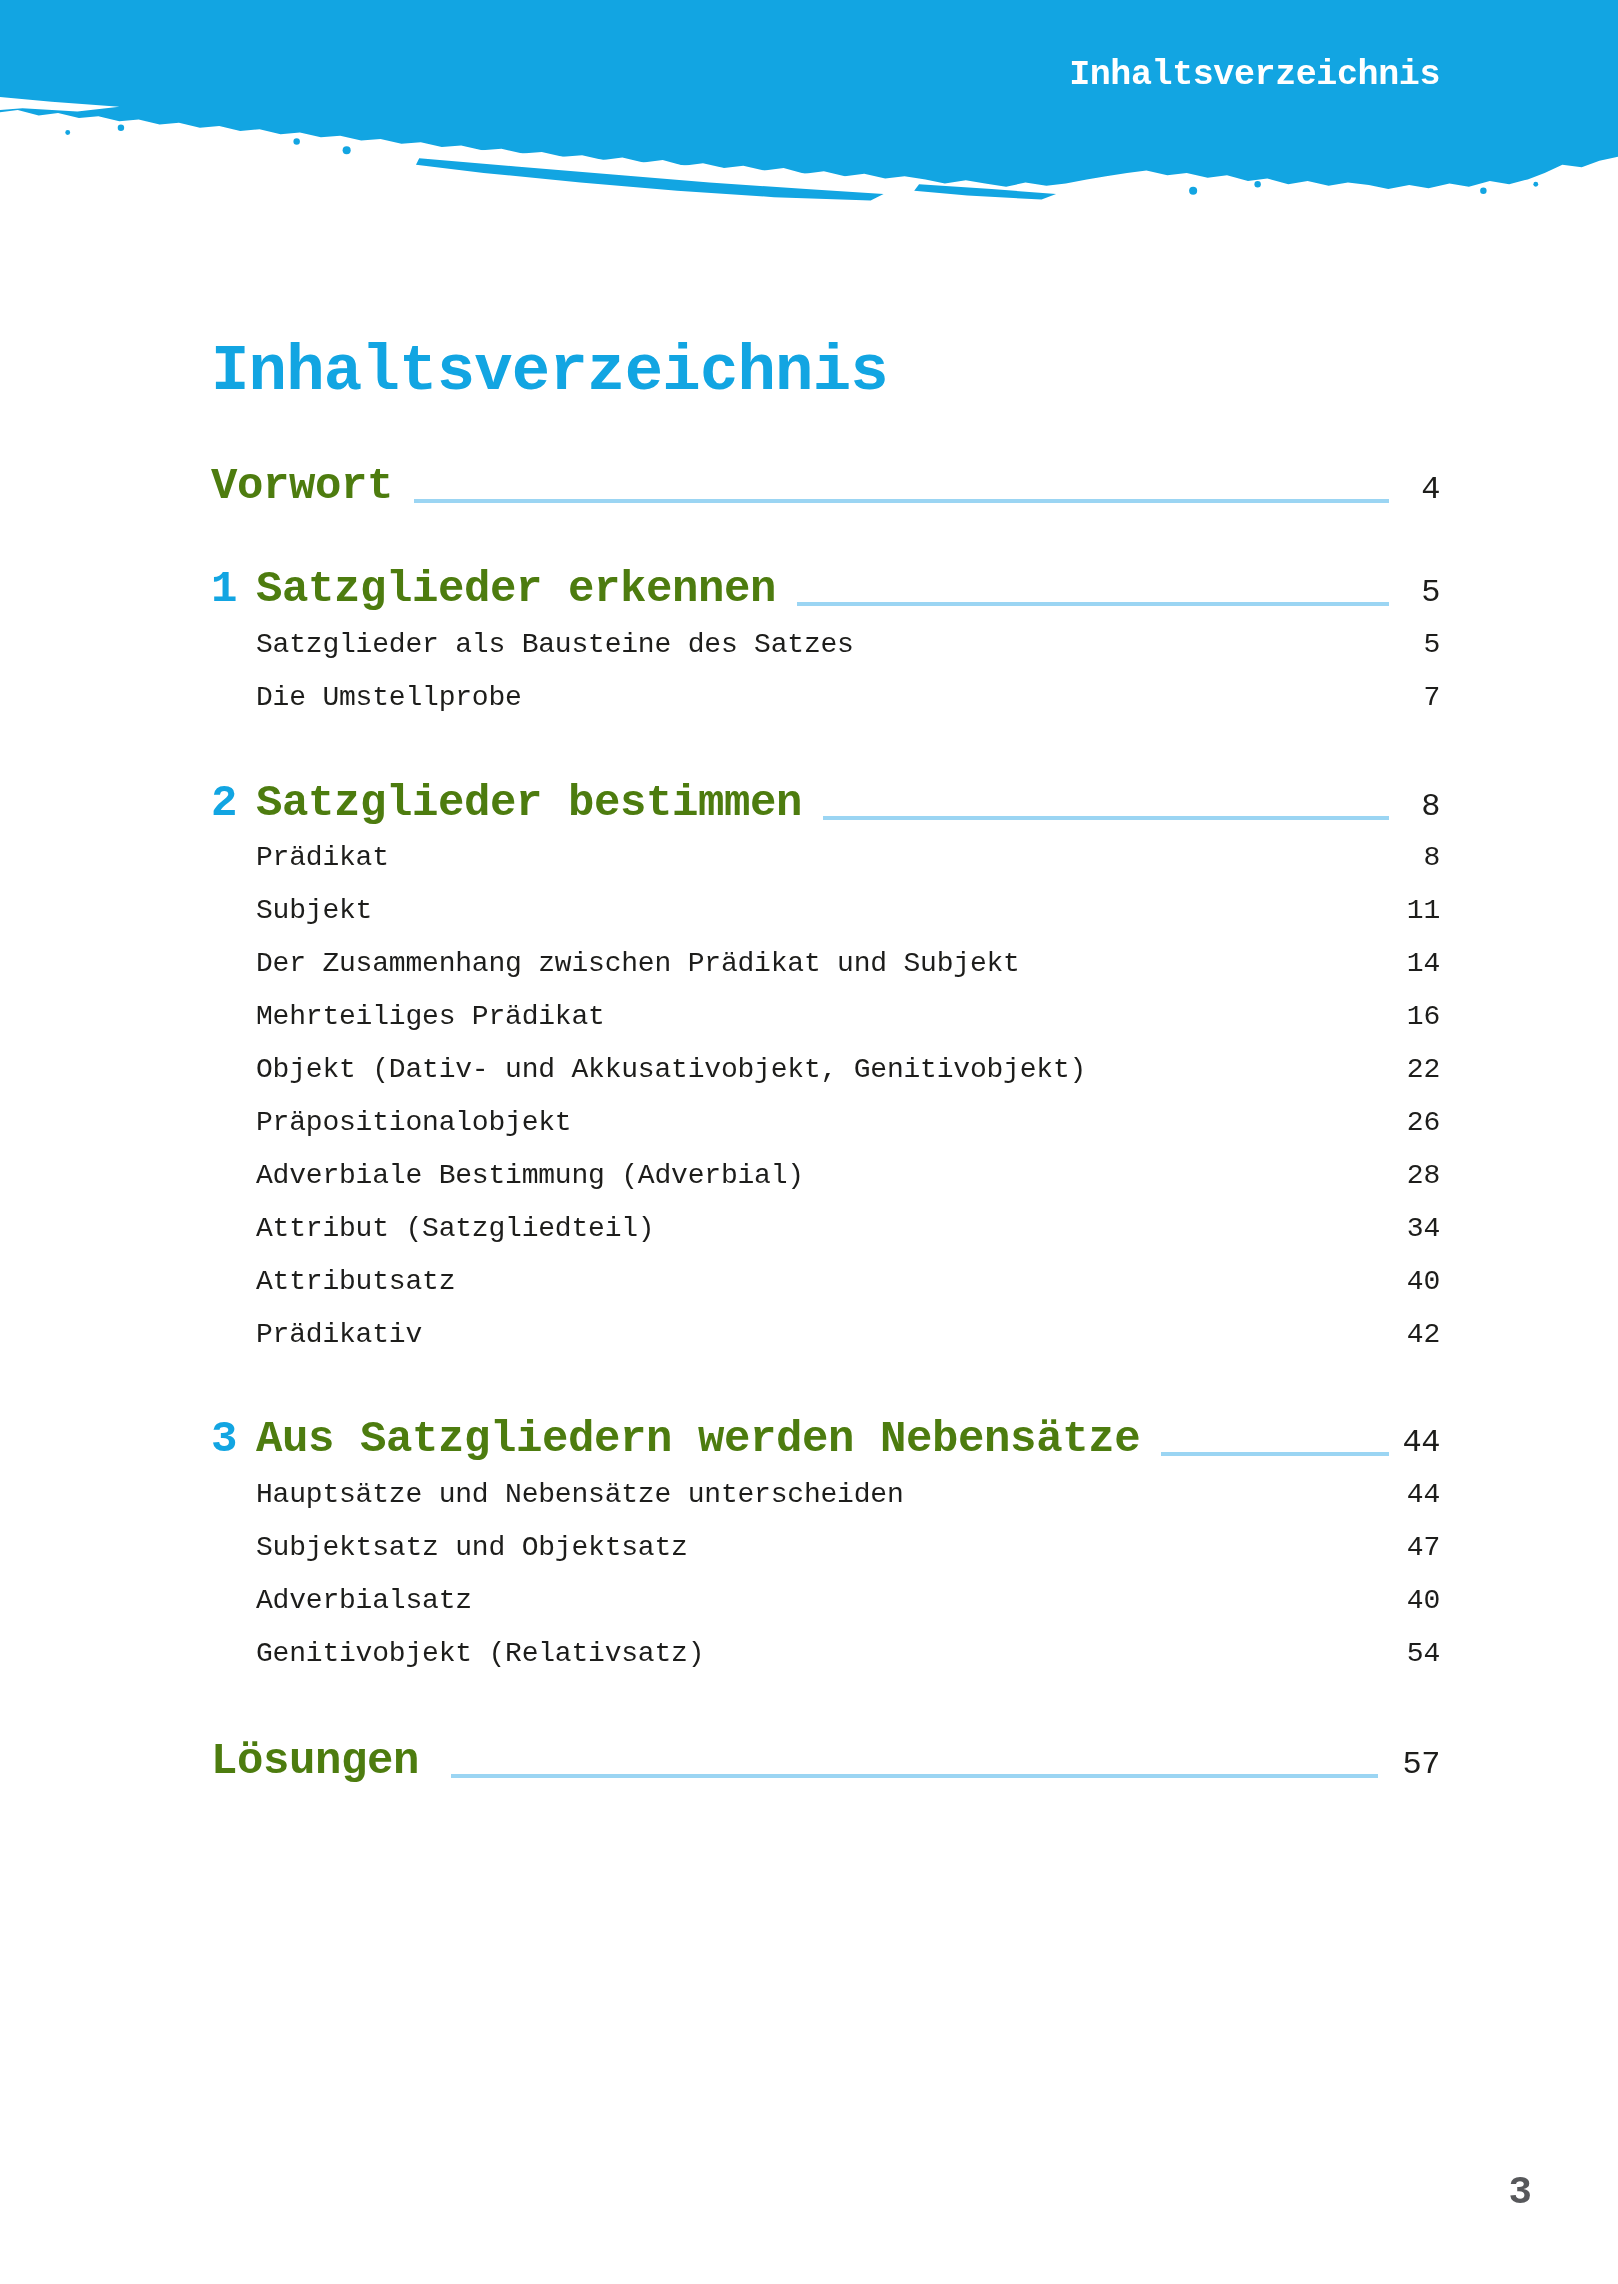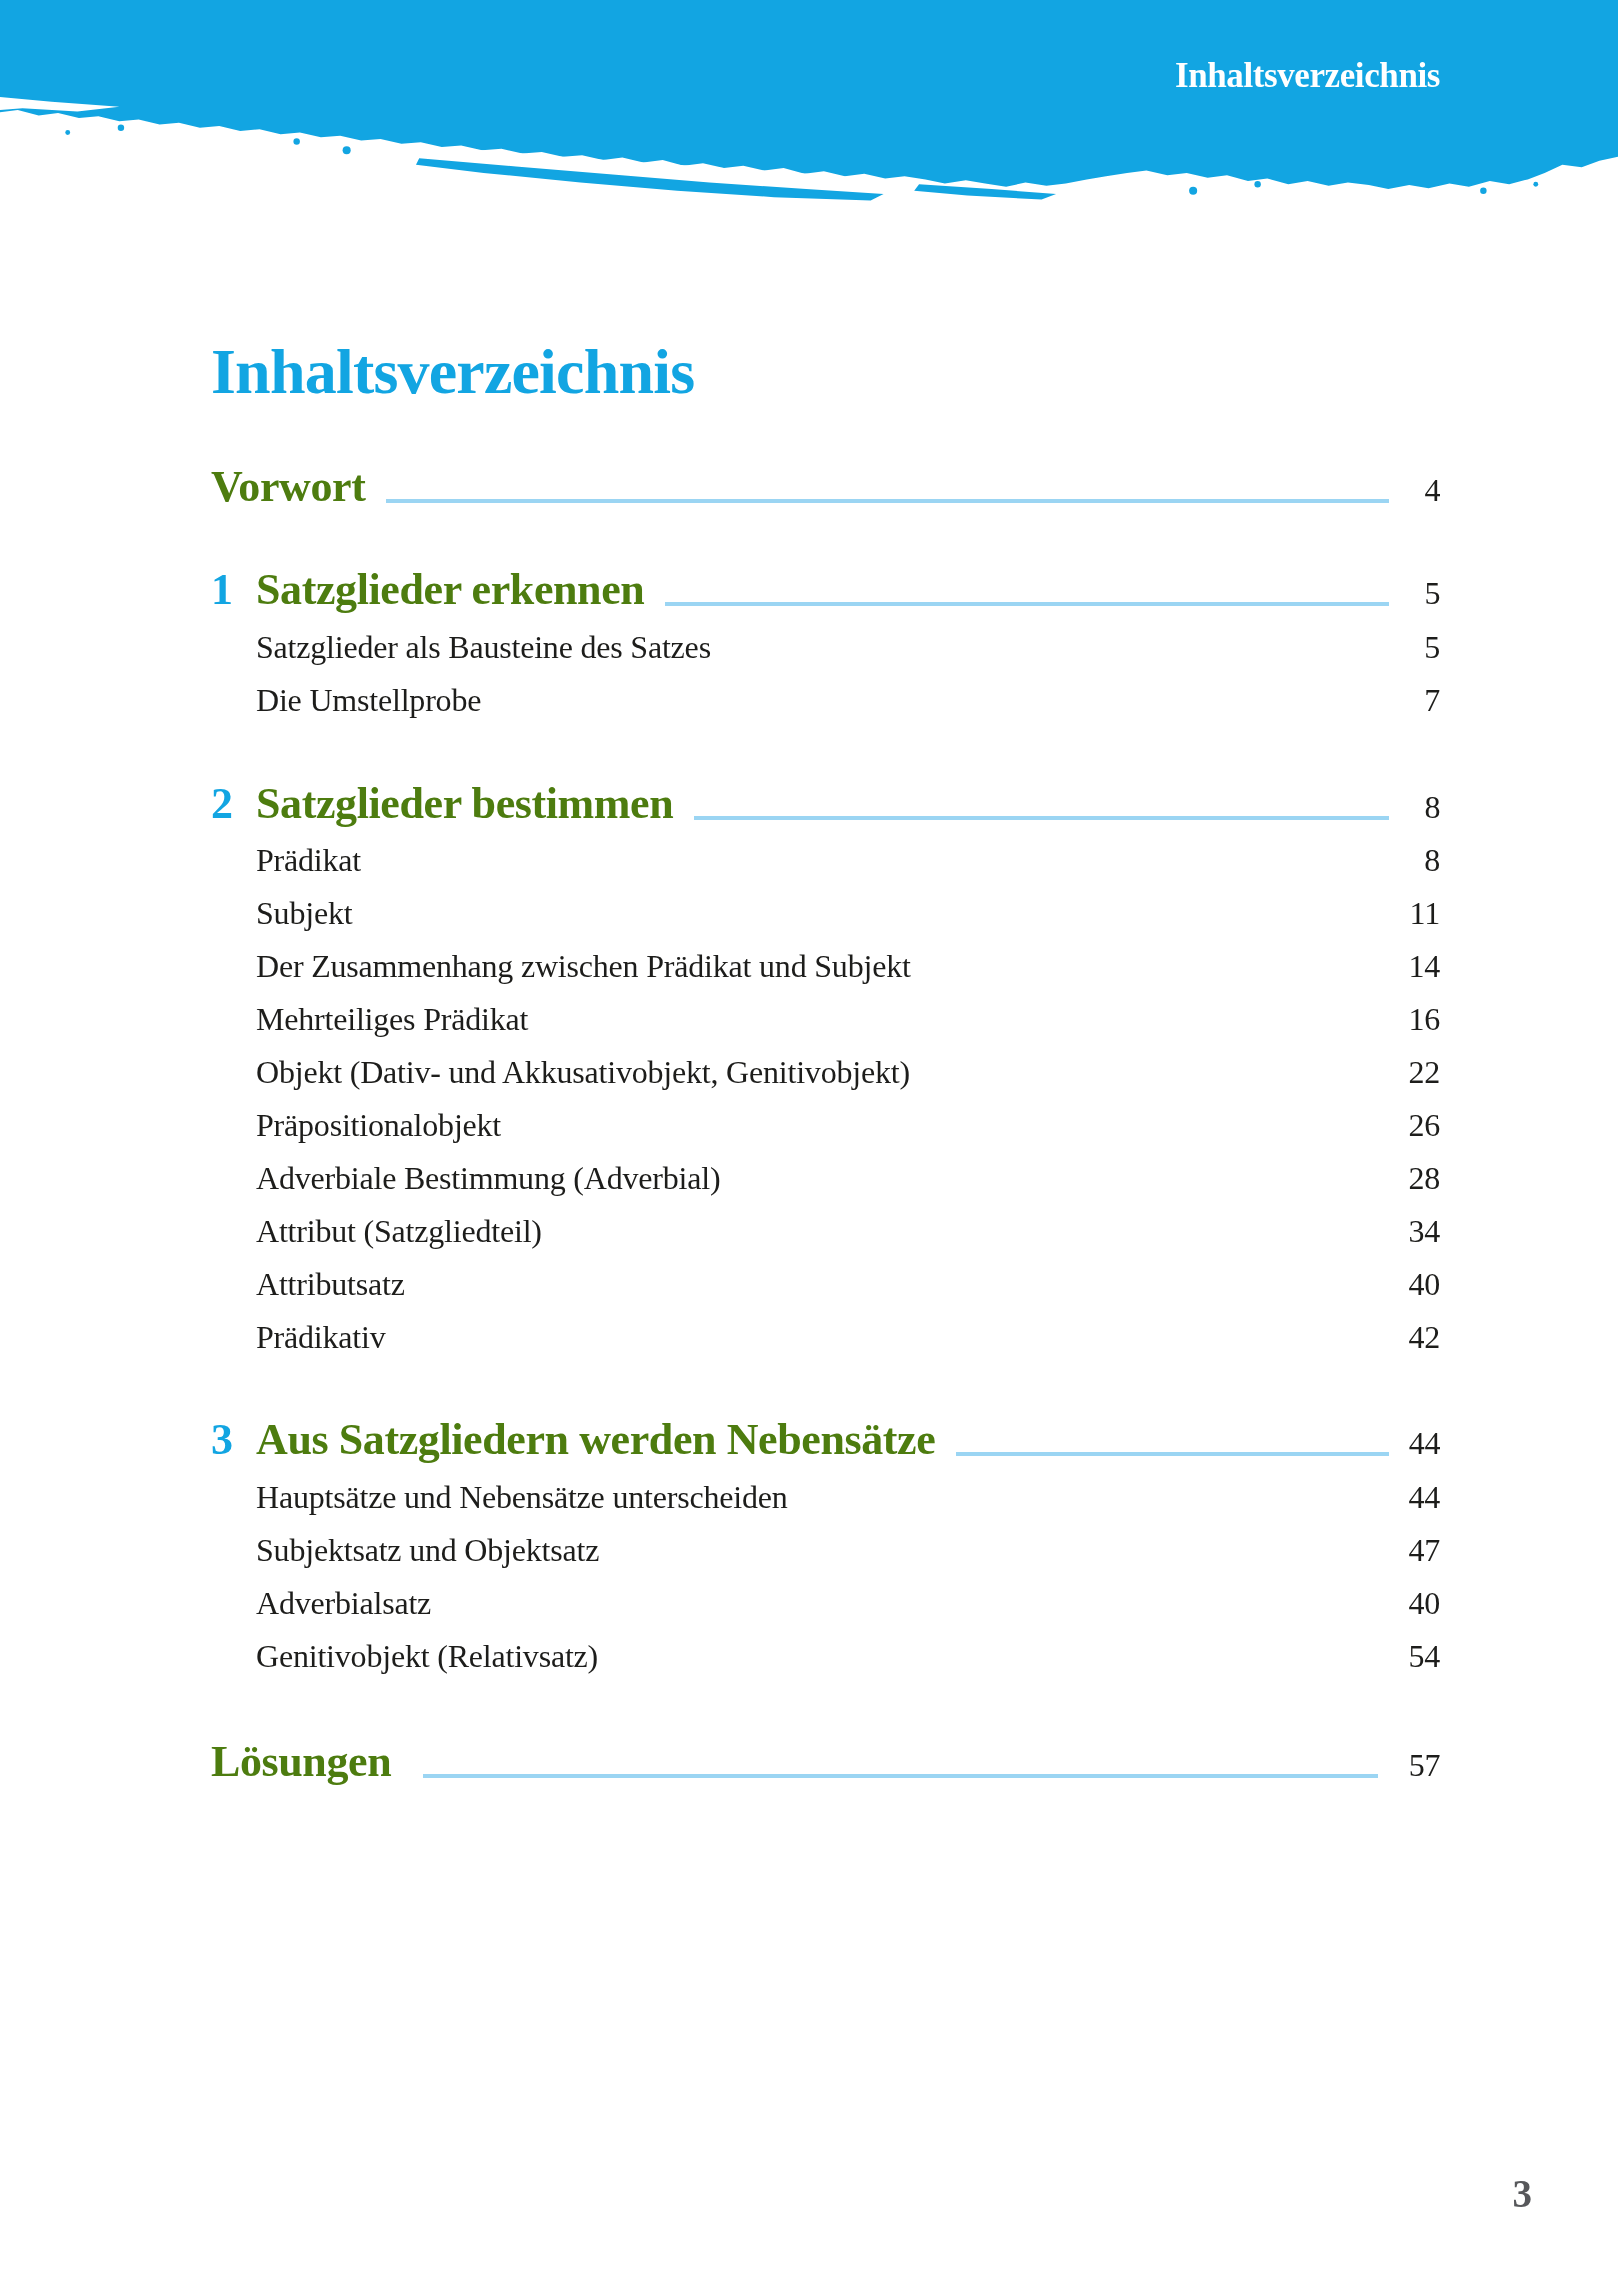--- a/index.html
+++ b/index.html
@@ -1,20 +1,20 @@
 <!DOCTYPE html>
 <html style="font-size:13px"><head>
 <meta charset="utf-8">
 <style>
   html,body{margin:0;padding:0;background:#ffffff;}
   .page{
     position:relative;
     width:1618px;height:2284px;
     background:#ffffff;
-    font-family:Liberation Serif, serif;
+    font-family:Liberation Mono, monospace;
     color:#1d1d1b;
     overflow:hidden;
   }
   
   .band-svg{position:absolute;top:0;left:0;width:1618px;height:202px;display:block;}
   .band-title{
     position:absolute;top:58px;right:178px;
     font-size:35px;font-weight:bold;color:#ffffff;
     letter-spacing:-0.4px;line-height:1;
   }
@@ -34,21 +34,21 @@
   .row.main .secno{color:#12a5e2;flex:0 0 45px;}
   .row.main .leader{
     flex:1 1 auto;align-self:flex-end;height:0;
     border-bottom:4.8px solid #9bd5f3;
     margin:0 11.3px 8px 21px;
   }
   .row.main .pageno{
     flex:0 0 auto;min-width:40px;text-align:right;
     font-size:32px;font-weight:normal;color:#1d1d1b;letter-spacing:-0.4px;
   }
-  .row.sub{height:35px;font-size:32px;letter-spacing:-0.2px;padding-left:45px;}
+  .row.sub{height:35px;font-size:28px;letter-spacing:-0.2px;padding-left:45px;}
   .row.sub .label{white-space:nowrap;flex:0 0 auto;}
   .row.sub .spacer{flex:1 1 auto;}
   .row.sub .pageno{flex:0 0 auto;min-width:40px;text-align:right;color:#1d1d1b;}
   
   .mt-vorwort{margin-top:461px;}
   .mt-sec1{margin-top:53px;}
   .mt-first-sub{margin-top:14.5px;}
   .mt-sub{margin-top:18px;}
   .mt-sec2{margin-top:61px;}
   .mt-sec3{margin-top:60px;}

